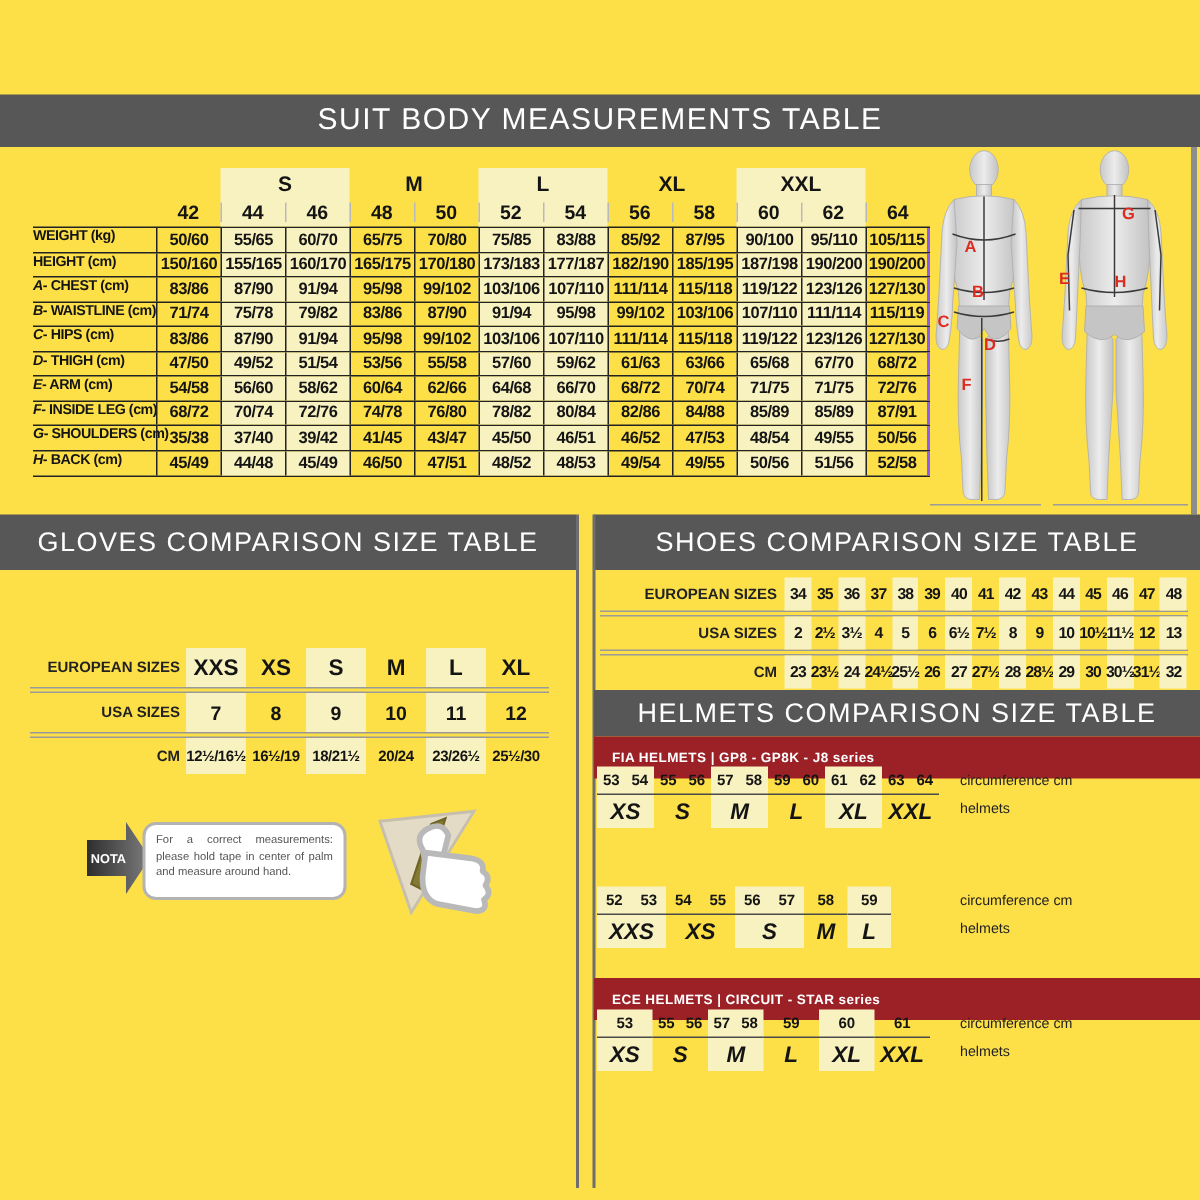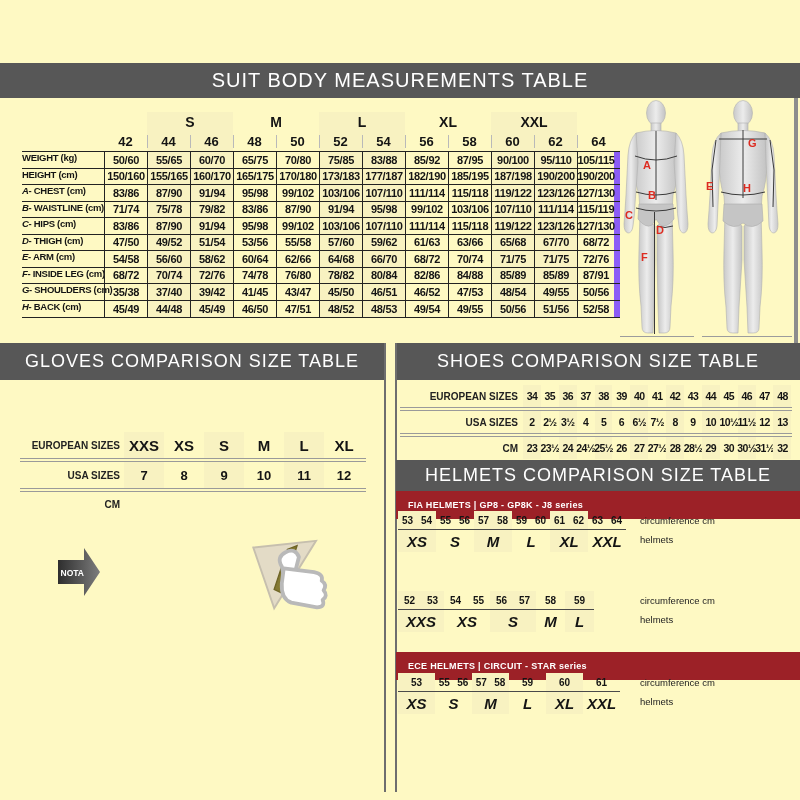--- a/index.html
+++ b/index.html
@@ -1,17 +1,17 @@
 <!DOCTYPE html>
 <html><head>
 <meta charset="utf-8">
 <style>
   html,body{margin:0;padding:0;background:#fff;}
   body{width:800px;height:800px;font-family:"Liberation Sans",sans-serif;}
-  #canvas{position:relative;width:800px;height:800px;background:#fef9c3;overflow:hidden;color:#141414;}
+  #canvas{position:relative;width:800px;height:800px;background:#fde047;overflow:hidden;color:#141414;}
 
   
   .hdrbar{position:absolute;background:#575757;color:#fff;display:flex;align-items:center;justify-content:center;letter-spacing:1px;font-weight:400;}
   #suit-hdr{left:0;top:63px;width:800px;height:35px;font-size:20px;}
   #gloves-hdr{left:0;top:343px;width:384px;height:37px;font-size:18px;}
   #shoes-hdr{left:396px;top:343px;width:404px;height:37px;font-size:18px;}
   #helmets-hdr{left:396px;top:460px;width:404px;height:31px;font-size:18px;}
 
   
   #suit-table{position:absolute;left:22px;top:112px;width:598px;}
@@ -23,21 +23,21 @@
   .sizecell{width:43px;position:relative;display:flex;align-items:center;justify-content:center;font-weight:bold;font-size:13px;}
   .sizecell:nth-child(4n+2),.sizecell:nth-child(4n+3){background:#f8f2c1;}
   .sizecell+.sizecell::before{content:"";position:absolute;left:0;top:3px;bottom:3px;width:1px;background:#b9b9b9;}
   .sgrid{border-top:1px solid #222;border-bottom:1px solid #222;}
   .srow{display:flex;height:16.5px;box-sizing:border-box;border-bottom:1px solid #222;}
   .srow:last-child{border-bottom:none;}
   .slabel{width:82px;display:flex;align-items:flex-start;font-weight:bold;font-size:9.5px;letter-spacing:-0.3px;white-space:nowrap;}
   .slabel i{font-style:italic;}
   .scells{display:flex;flex:1;text-align:right;}
   .scell{width:43px;box-sizing:border-box;border-left:1px solid #222;display:flex;align-items:center;justify-content:center;font-weight:bold;font-size:11px;letter-spacing:-0.3px;white-space:nowrap;}
-  .scell:last-child{border-right:6px solid #8b5cf6;}
+  .scell:last-child{border-right:2px solid #8b5cf6;}
   .scell:nth-child(4n+2),.scell:nth-child(4n+3){background:#f8f2c1;}
 
   
   #figures{position:absolute;left:620px;top:98px;width:176px;height:242px;}
   #figures svg{position:absolute;top:2px;}
   #fig-front{left:2px;width:68px;height:236px;}
   #fig-back{left:84px;width:78px;height:236px;}
   .flabel{position:absolute;color:#dd2b20;font-weight:bold;font-size:11px;line-height:1;}
   .pos-a{left:23px;top:62px;}  .pos-b{left:28px;top:92px;}
   .pos-c{left:5px;top:112px;}  .pos-d{left:36px;top:127px;}
@@ -413,34 +413,43 @@
           <div class="gvcell">8</div>
           <div class="gvcell">9</div>
           <div class="gvcell">10</div>
           <div class="gvcell">11</div>
           <div class="gvcell">12</div>
         </div>
     </div>
     <div class="dsep"></div>
     <div class="grow grow-3">
       <div class="tlabel">CM</div>
+      <div class="gcells">
+          <div class="gvcell">12½/16½</div>
+          <div class="gvcell">16½/19</div>
+          <div class="gvcell">18/21½</div>
+          <div class="gvcell">20/24</div>
+          <div class="gvcell">23/26½</div>
+          <div class="gvcell">25½/30</div>
+        </div>
     </div>
   </div>
 
   <div id="nota">
     <svg id="nota-arrow" viewBox="0 0 42 52" xmlns="http://www.w3.org/2000/svg">
       <defs>
         <linearGradient id="ag" x1="0" y1="0" x2="1" y2="0">
           <stop offset="0" stop-color="#2e2e2e"></stop>
             <stop offset="1" stop-color="#7d7d7d"></stop>
         </linearGradient>
       </defs>
       <polygon points="0,14 26,14 26,2 42,26 26,50 26,38 0,38" fill="url(#ag)"></polygon>
       <text x="2.5" y="29.5" font-size="8.5" font-weight="bold" fill="#ffffff" font-family="Liberation Sans, sans-serif">NOTA</text>
     </svg>
+    <div id="nota-bubble">For a correct measurements: please hold tape in center of palm and measure around hand.</div>
     <svg id="nota-thumb" viewBox="0 0 100 100" xmlns="http://www.w3.org/2000/svg">
       <polygon points="14,10 80,3 36,74" fill="#e3dbc6" stroke="#c6bfae" stroke-width="2"></polygon>
       <polygon points="50,12 60,8 44,58 36,54" fill="#857a32" stroke="#6f6526" stroke-width="1.5"></polygon>
       <g stroke="#b9b9b9" stroke-width="4" fill="#ffffff" stroke-linejoin="round">
         <path d="M44,30 Q38,20 48,15 Q58,10 62,20 L58,36 L46,40 Z"></path>
         <path d="M46,32 L78,36 Q88,38 86,45 Q92,49 88,55 Q93,61 87,65 Q90,73 81,73 L54,68 Q43,64 44,48 Z"></path>
       </g>
     </svg>
   </div>
 

